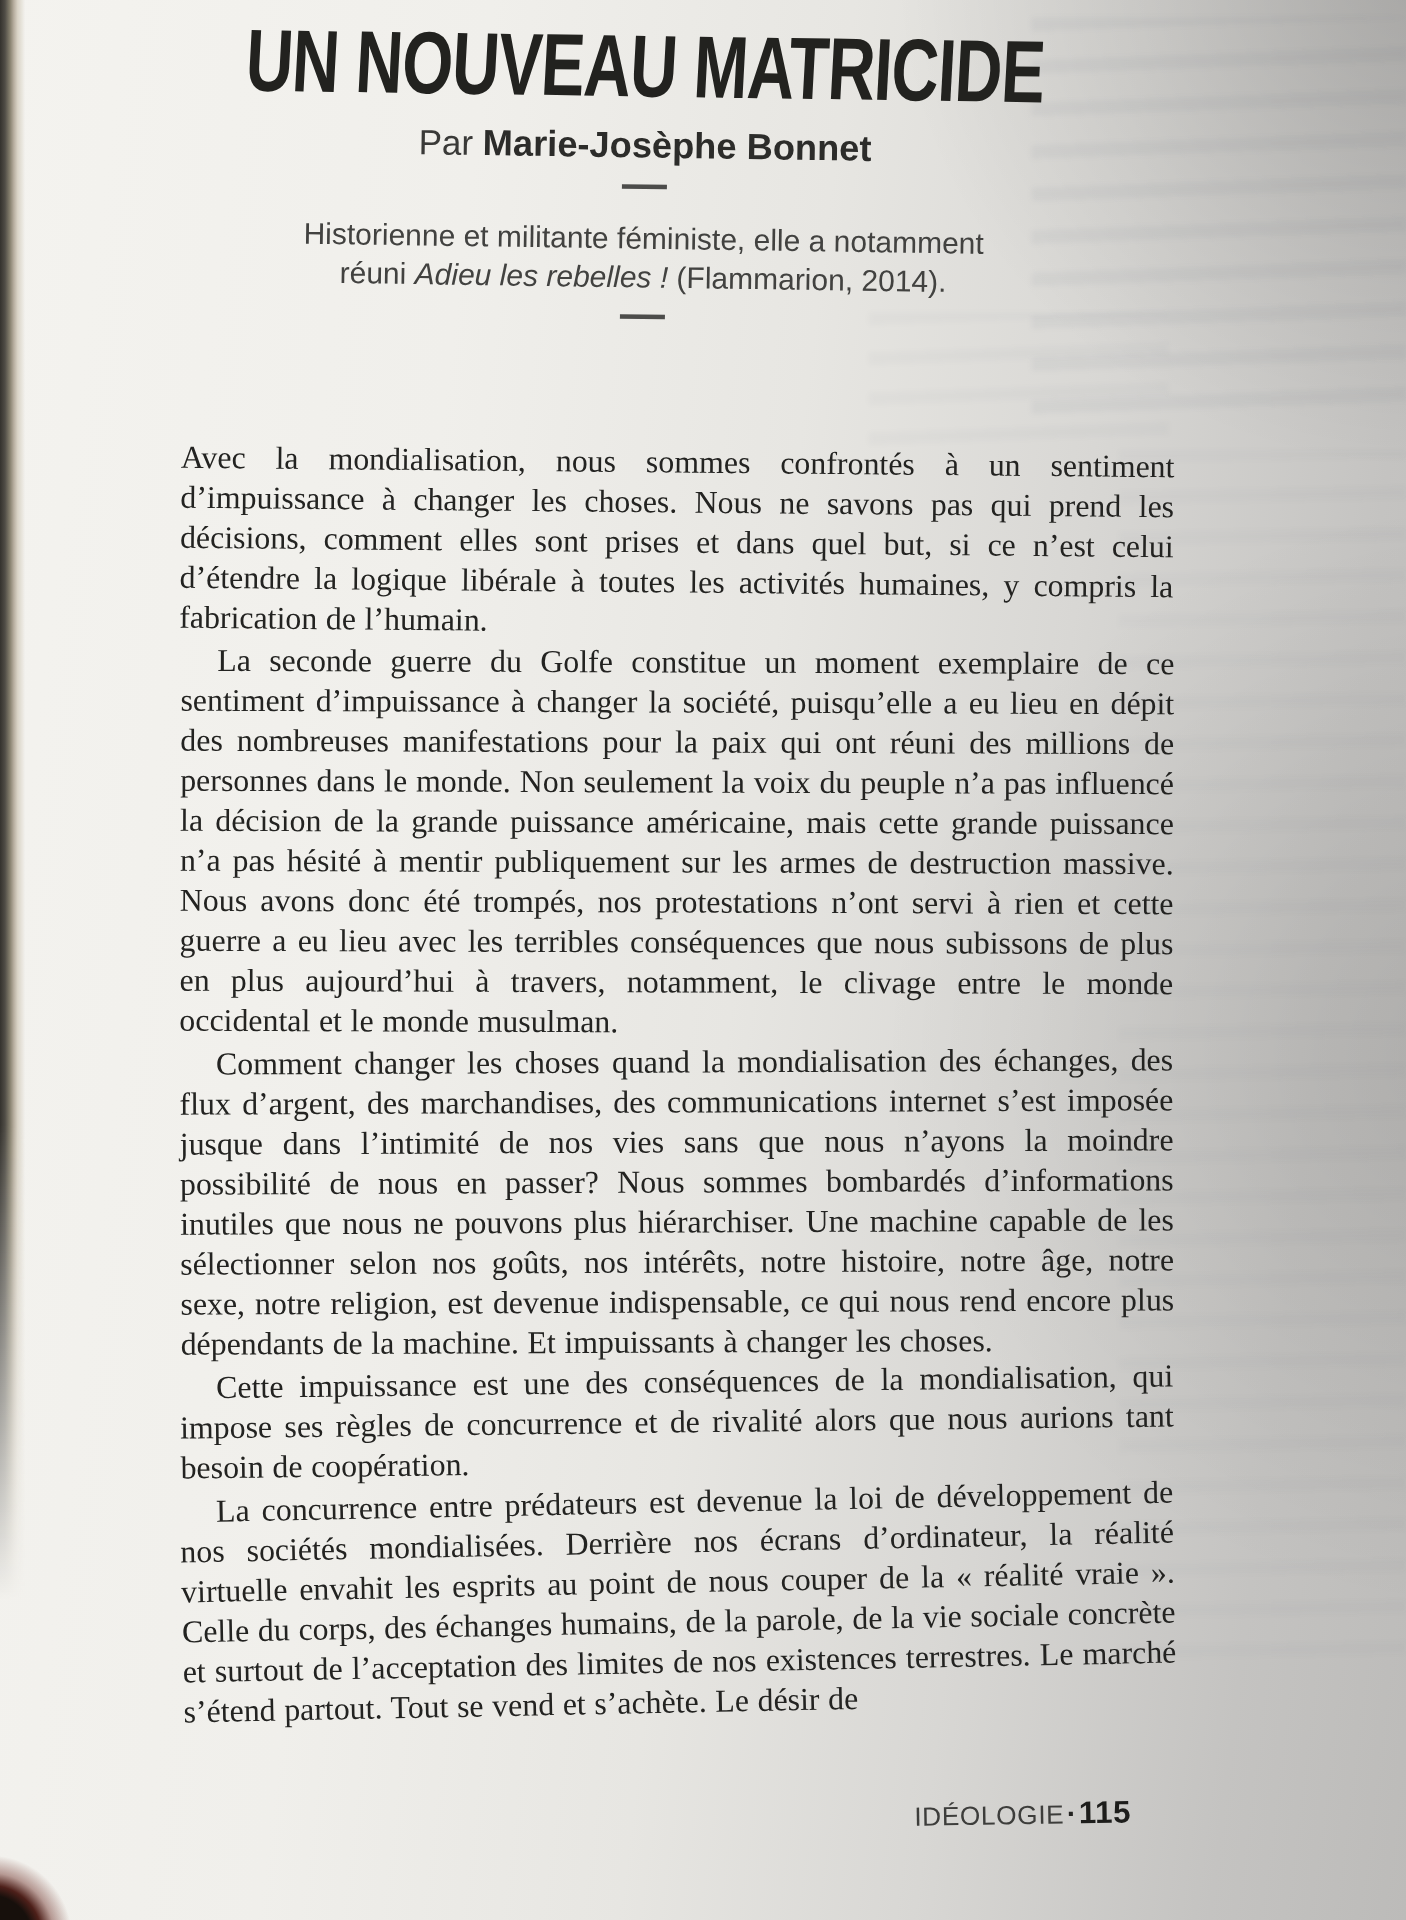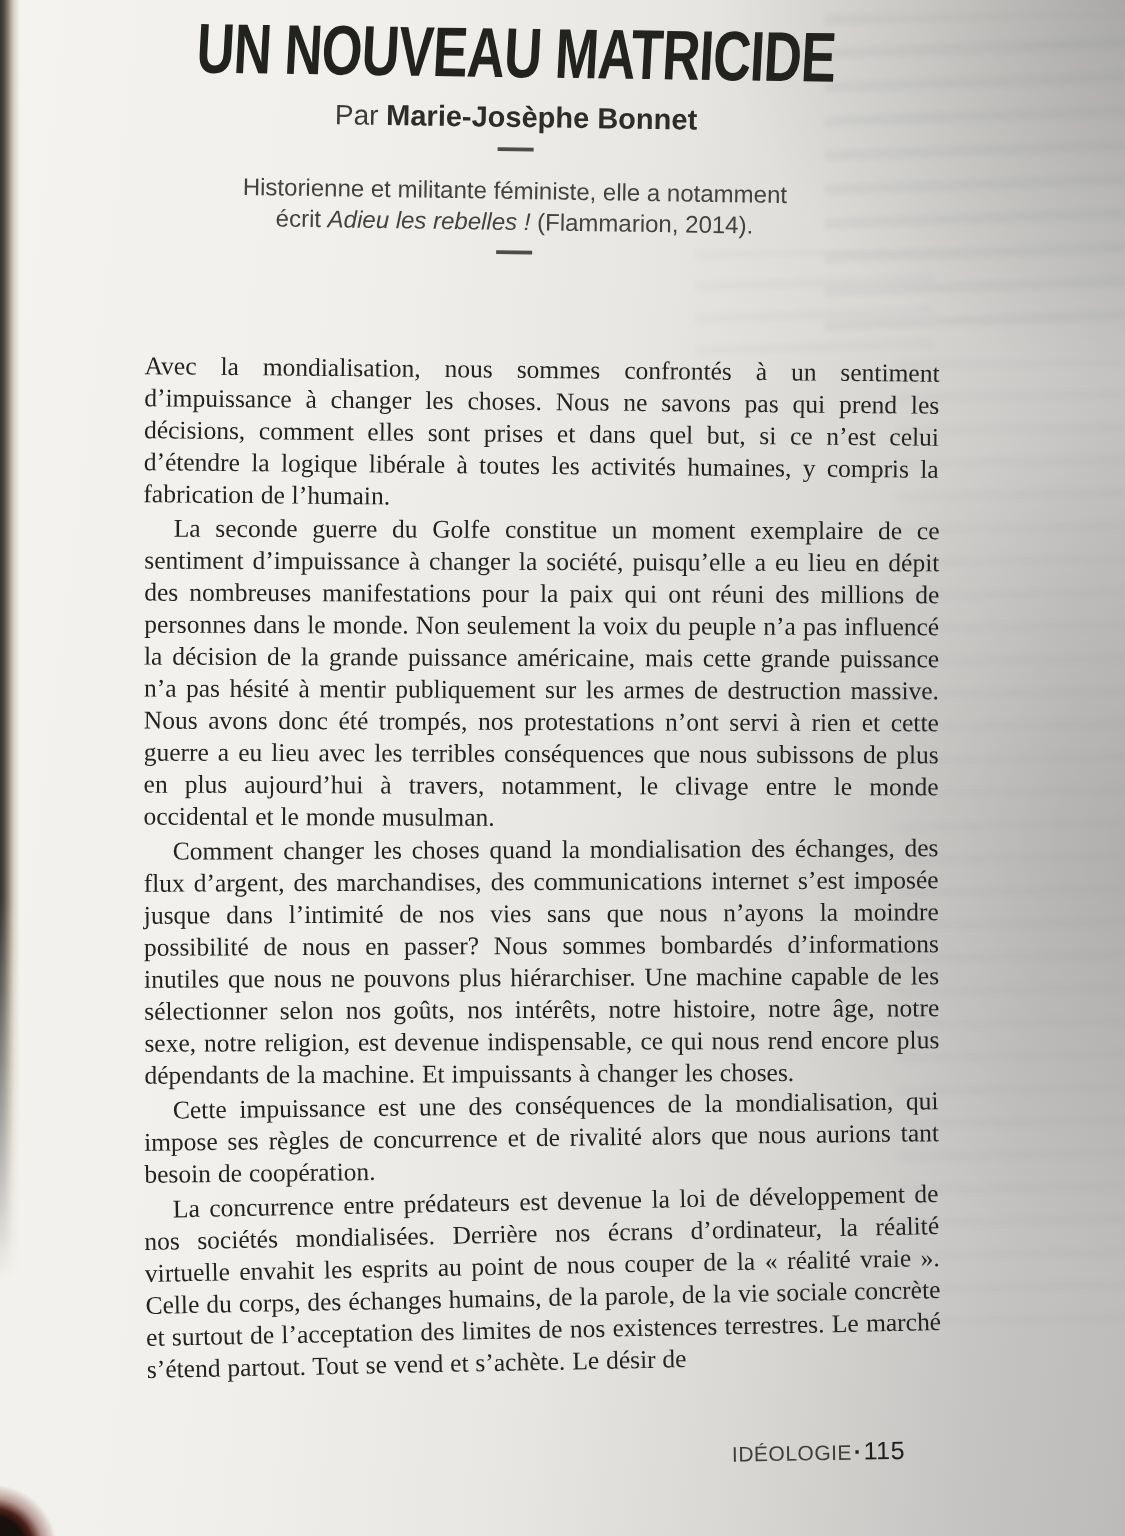--- a/index.html
+++ b/index.html
@@ -62,40 +62,40 @@
   .p4{transform:rotate(-0.7deg);}
   .p5{transform:rotate(-1.15deg);transform-origin:50% 20%;}
 
   .page-footer{
     position:absolute;top:1424px;left:0;width:100%;
     text-align:right;padding-right:10px;box-sizing:border-box;
     font-family:"Liberation Sans",sans-serif;transform:rotate(-0.9deg);
   }
   .footer-section{font-size:21px;letter-spacing:0.5px;color:#3d3d3b;}
   .footer-dot{font-size:23px;font-weight:bold;color:#242422;margin:0 2px;}
-  .footer-num{font-size:25px;font-weight:normal;color:#1d1d1b;letter-spacing:0.5px;}
+  .footer-num{font-size:25px;font-weight:bold;color:#1d1d1b;letter-spacing:0.5px;}
 </style>
 </head>
 <body>
 
 <div class="photo">
 
   <div class="ghost ghost-tr"></div>
   <div class="ghost ghost-r"></div>
   <div class="ghost ghost-mid"></div>
 
   <div class="content">
 
     <header class="article-header">
       <h1 class="title">UN NOUVEAU MATRICIDE</h1>
       <p class="byline"><span>Par </span><b>Marie-Josèphe Bonnet</b></p>
       <div class="divider-row"><span>—</span></div>
       <p class="bio">
         <span>Historienne et militante féministe, elle a notamment</span><br>
-        <span>écrit </span><em>Adieu les rebelles !</em><span> (Flammarion, 2014).</span>
+        <span>réuni </span><em>Adieu les rebelles !</em><span> (Flammarion, 2014).</span>
       </p>
       <div class="divider-row"><span>—</span></div>
     </header>
 
     <main class="article-body">
       <p class="para p1">Avec la mondialisation, nous sommes confrontés à un sentiment d’impuissance à changer les choses. Nous ne savons pas qui prend les décisions, comment elles sont prises et dans quel but, si ce n’est celui d’étendre la logique libérale à toutes les activités humaines, y compris la fabrication de l’humain.</p>
       <p class="para p2">La seconde guerre du Golfe constitue un moment exemplaire de ce sentiment d’impuissance à changer la société, puisqu’elle a eu lieu en dépit des nombreuses manifestations pour la paix qui ont réuni des millions de personnes dans le monde. Non seulement la voix du peuple n’a pas influencé la décision de la grande puissance américaine, mais cette grande puissance n’a pas hésité à mentir publiquement sur les armes de destruction massive. Nous avons donc été trompés, nos protestations n’ont servi à rien et cette guerre a eu lieu avec les terribles conséquences que nous subissons de plus en plus aujourd’hui à travers, notamment, le clivage entre le monde occidental et le monde musulman.</p>
       <p class="para p3">Comment changer les choses quand la mondialisation des échanges, des flux d’argent, des marchandises, des communications internet s’est imposée jusque dans l’intimité de nos vies sans que nous n’ayons la moindre possibilité de nous en passer? Nous sommes bombardés d’informations inutiles que nous ne pouvons plus hiérarchiser. Une machine capable de les sélectionner selon nos goûts, nos intérêts, notre histoire, notre âge, notre sexe, notre religion, est devenue indispensable, ce qui nous rend encore plus dépendants de la machine. Et impuissants à changer les choses.</p>
       <p class="para p4">Cette impuissance est une des conséquences de la mondialisation, qui impose ses règles de concurrence et de rivalité alors que nous aurions tant besoin de coopération.</p>
       <p class="para p5">La concurrence entre prédateurs est devenue la loi de développement de nos sociétés mondialisées. Derrière nos écrans d’ordinateur, la réalité virtuelle envahit les esprits au point de nous couper de la « réalité vraie ». Celle du corps, des échanges humains, de la parole, de la vie sociale concrète et surtout de l’acceptation des limites de nos existences terrestres. Le marché s’étend partout. Tout se vend et s’achète. Le désir de</p>

